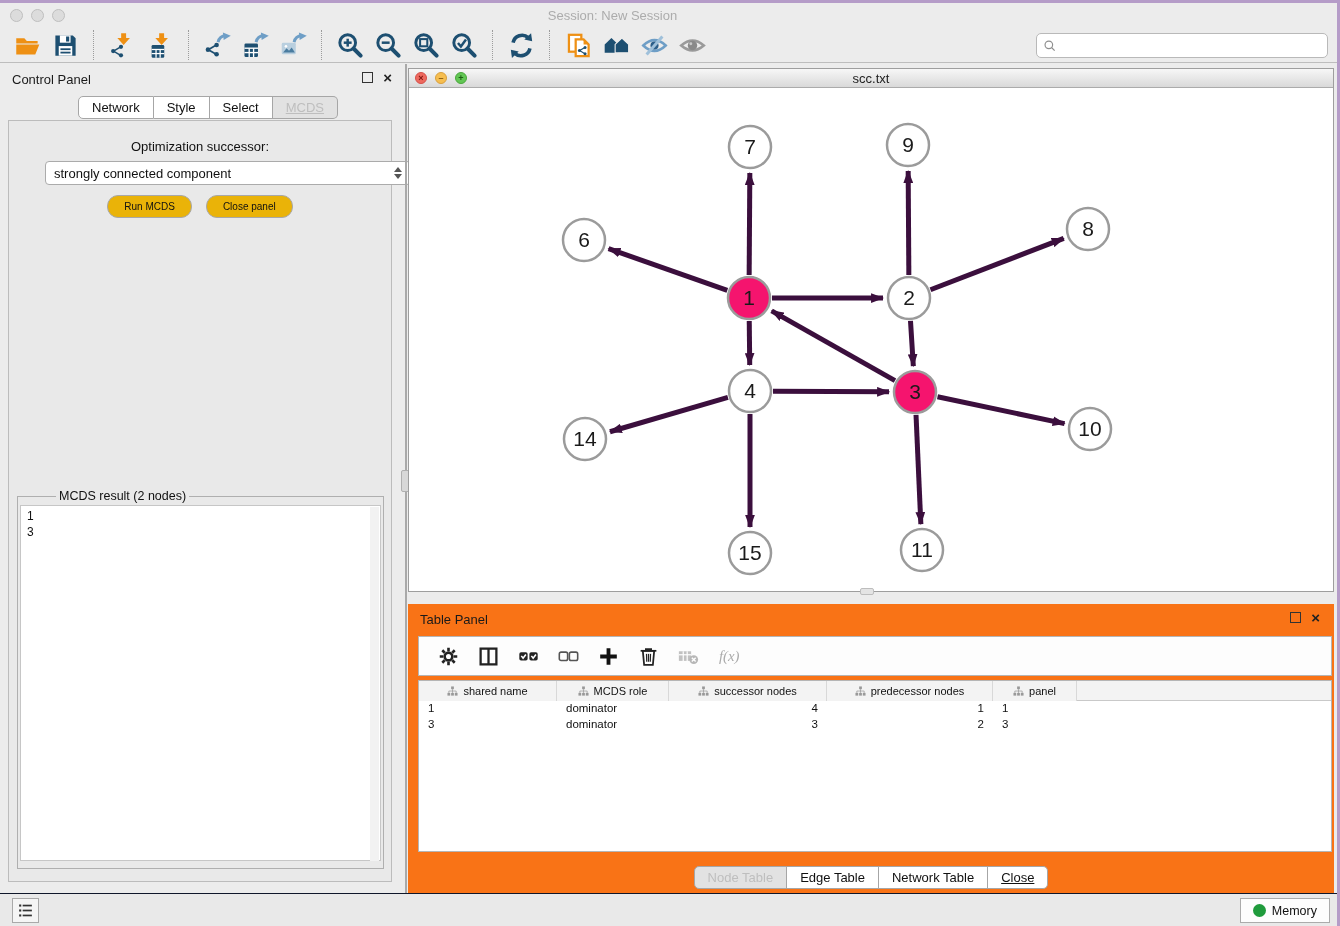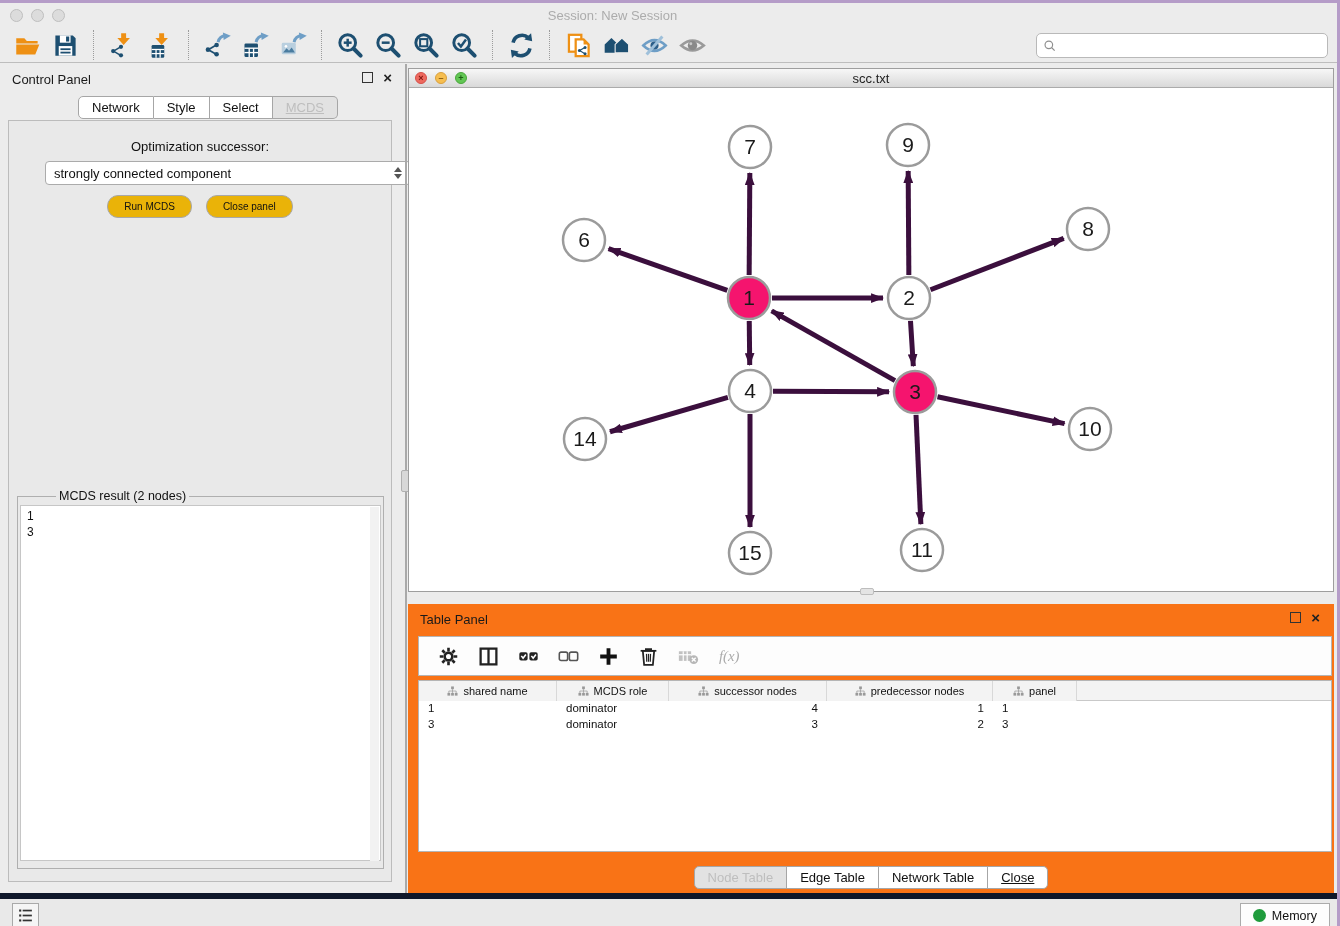--- a/index.html
+++ b/index.html
@@ -94,21 +94,21 @@
   .tp-head { display:flex; height:20px; border-bottom:1px solid #C9C9C9; background:#F3F3F3; }
   .th-cell { display:flex; align-items:center; justify-content:center; gap:5px; font-size:11px; color:#111;
              border-right:1px solid #D8D8D8; height:20px; background:#F3F3F3; }
   .th-cell svg { width:11px; height:11px; }
   .t-row { display:flex; height:16px; }
   .t-cell { font-size:11.5px; color:#111; padding:1px 9px; height:16px; overflow:hidden; }
   .tp-tabs-row { position:absolute; left:0; top:262px; width:100%; display:flex; justify-content:center; }
 
   
   .statusbar { position:absolute; left:0; top:893px; width:1340px; height:33px; background:#E9E9E9;
-               border-top:6px solid #0f172a; }
+               border-top:1px solid #0f172a; }
   .list-btn { position:absolute; left:12px; top:4px; width:27px; height:25px; background:#F5F5F5;
               border:1px solid #A9A9A9; display:flex; align-items:center; justify-content:center; }
   .list-btn svg { width:17px; height:17px; }
   .memory-btn { position:absolute; right:10px; top:4px; height:25px; background:#FDFDFD; border:1px solid #ABABAB;
                 display:flex; align-items:center; gap:6px; padding:0 12px; font-size:12.5px; color:#111; }
   .mem-dot { width:13px; height:13px; border-radius:50%; background:#1F9B3C; }
 </style>
 </head>
 <body>
 

